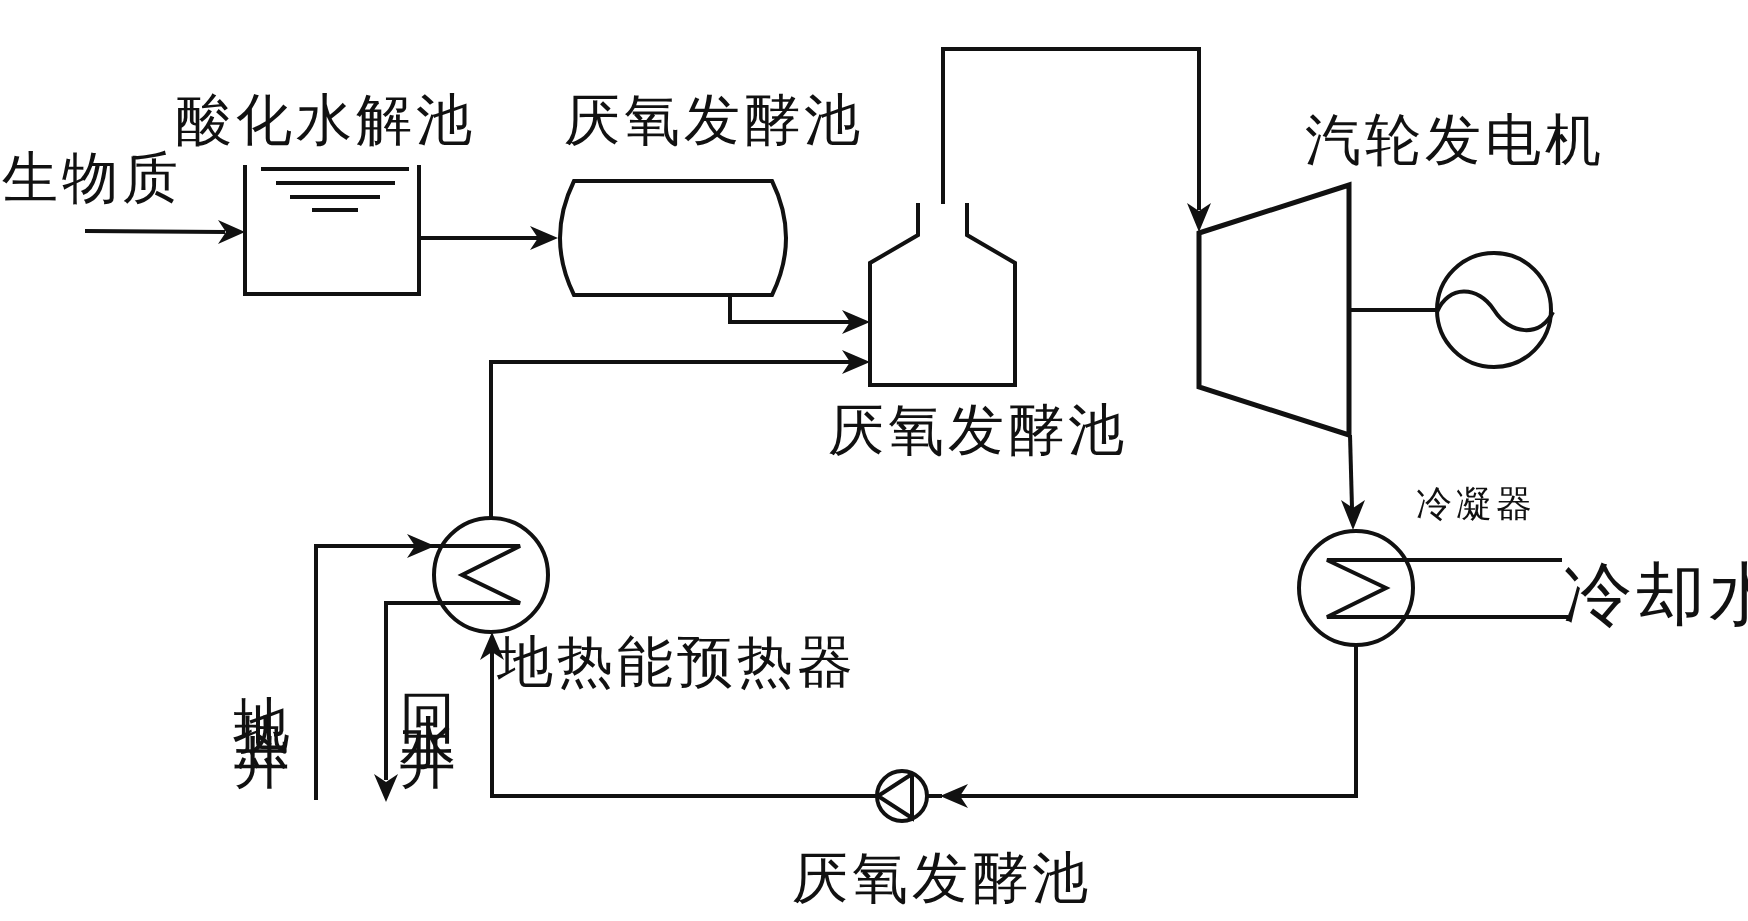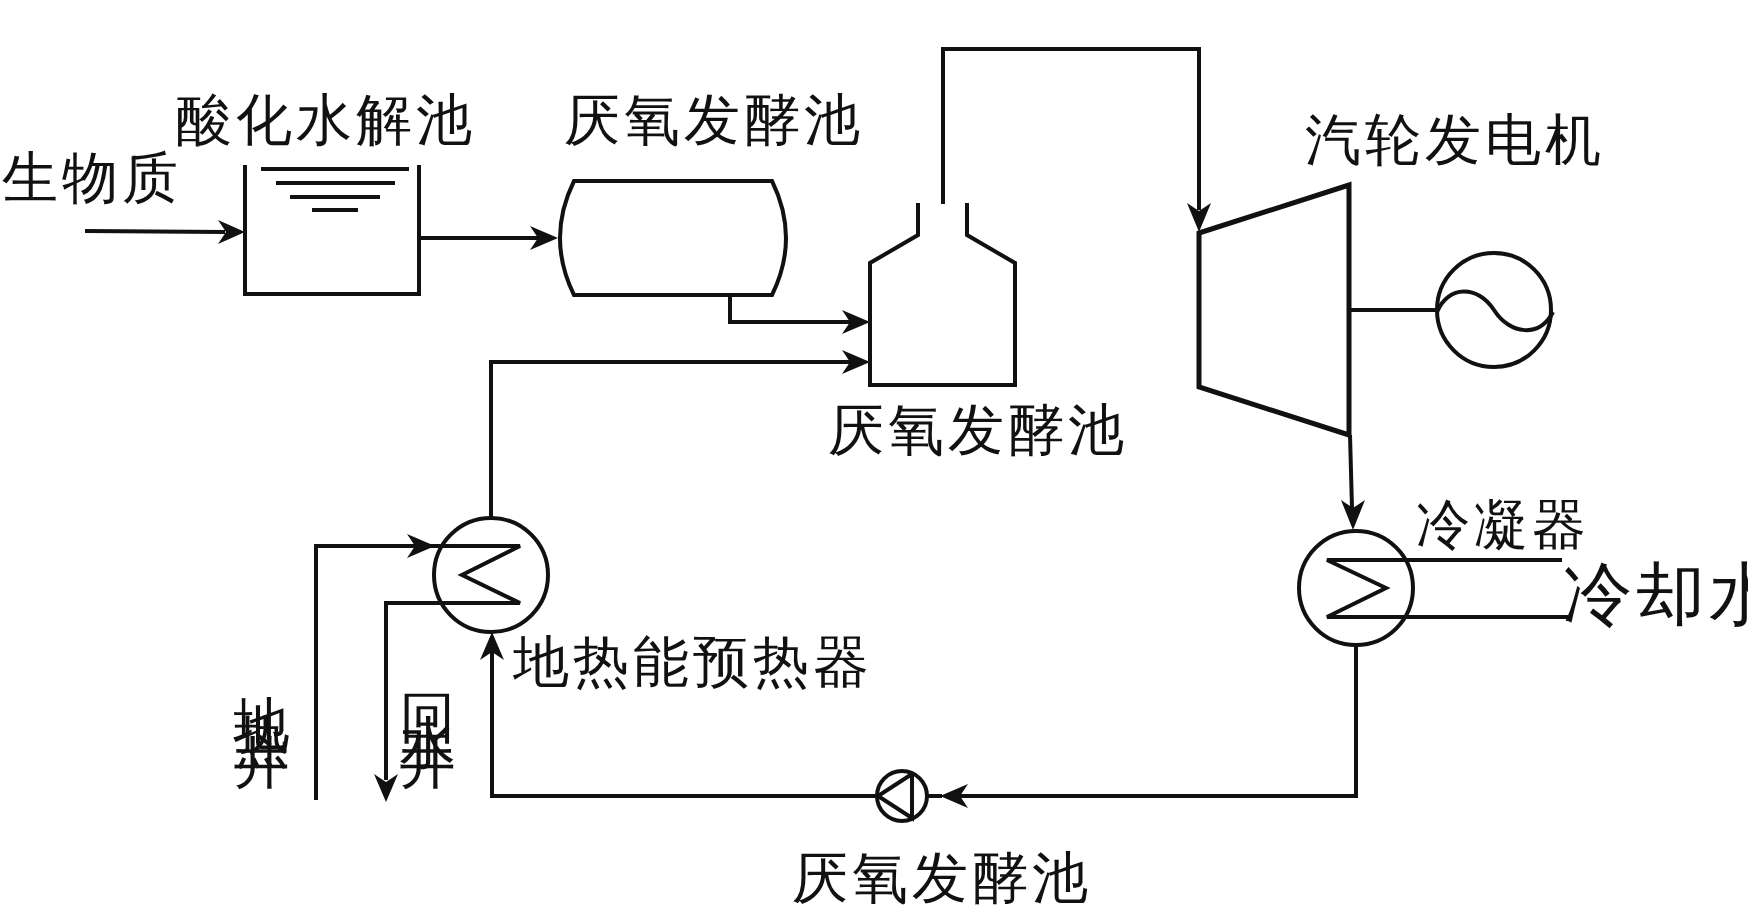--- a/index.html
+++ b/index.html
@@ -105,18 +105,18 @@
   </g>
 
   <polygon class="ah" points="386,802 374,774 386,782 398,774"></polygon>
 </svg>
 
 <div class="lbl" style="left:2px; top:150px;">生物质</div>
 <div class="lbl" style="left:176px; top:92px;">酸化水解池</div>
 <div class="lbl" style="left:564px; top:92px;">厌氧发酵池</div>
 <div class="lbl" style="left:828px; top:402px;">厌氧发酵池</div>
 <div class="lbl" style="left:1305px; top:112px;">汽轮发电机</div>
-<div class="lbl" style="left:1416px; top:486px; font-size:54px;margin-top:12px;">冷凝器</div>
+<div class="lbl" style="left:1416px; top:486px; font-size:36px;">冷凝器</div>
 <div class="lbl" style="left:1563px; top:560px; font-size:69px;">冷却水</div>
-<div class="lbl" style="left:513px; top:634px;">地热能预热器</div>
+<div class="lbl" style="left:497px; top:634px;">地热能预热器</div>
 <div class="lbl" style="left:792px; top:850px;">厌氧发酵池</div>
 <div class="vlbl" style="left:240px; top:650px;">地热井</div>
 <div class="vlbl" style="left:406px; top:650px;">回水井</div>
 
 </body></html>

